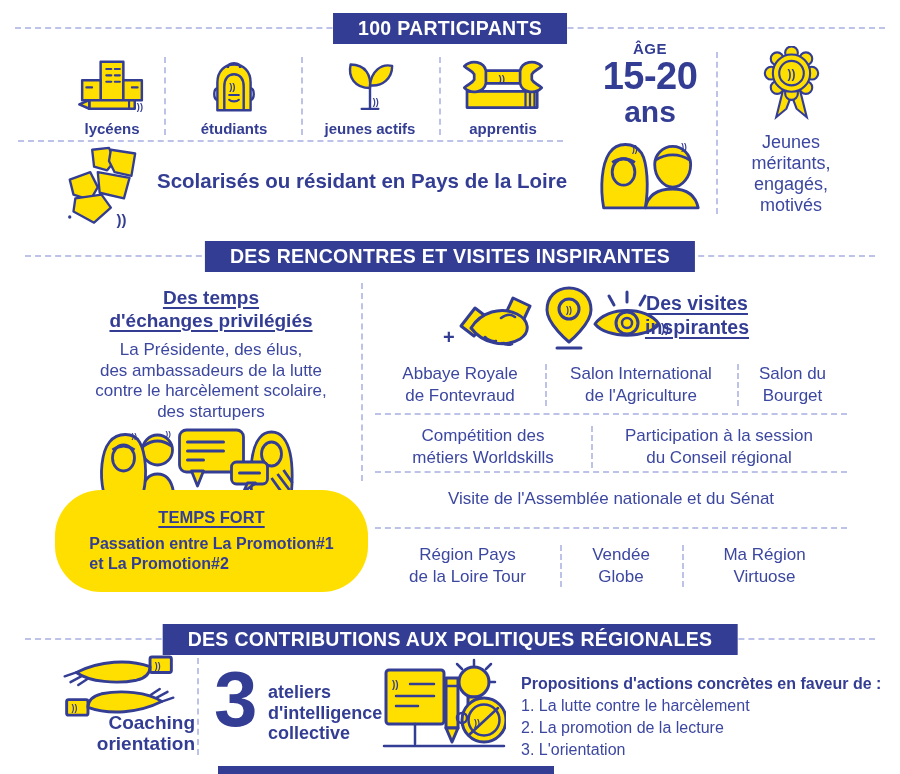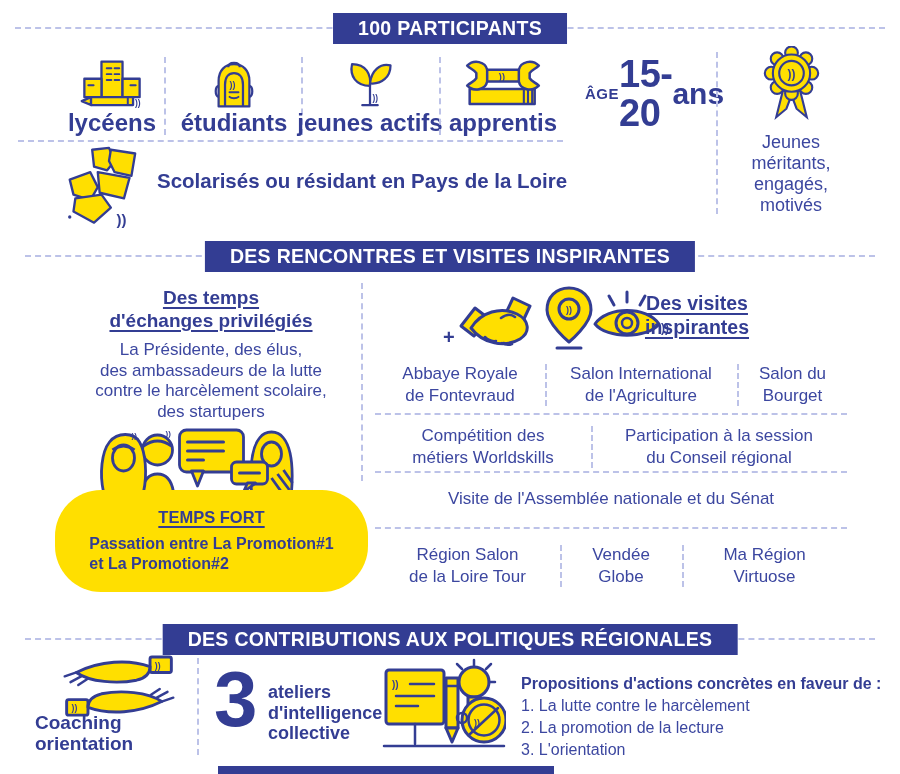--- a/index.html
+++ b/index.html
@@ -13,40 +13,40 @@
   #page{position:relative;width:900px;height:774px;background:#fff;overflow:hidden;color:var(--navy);}
   .abs{position:absolute}
   .banner{position:absolute;left:50%;transform:translateX(-50%);background:var(--navy);color:#fff;
     font-weight:700;font-size:19.5px;letter-spacing:.3px;padding:4px 25px;white-space:nowrap;z-index:2}
   .hdash{position:absolute;border-top:2px dashed var(--dash);z-index:1}
   .vdash{position:absolute;border-left:2px dashed var(--dash)}
   .pre{white-space:pre-line}
   .u{text-decoration:underline;text-underline-offset:3px;text-decoration-thickness:2px}
   .center{text-align:center}
   .cell{position:absolute;display:flex;flex-direction:column;align-items:center;justify-content:space-between;height:78px;top:59px}
-  .cell-label{font-weight:700;font-size:24px;color:var(--navy);white-space:nowrap}
+  .cell-label{font-weight:700;font-size:15px;color:var(--navy);white-space:nowrap}
   .bodytext{color:var(--text)}
   svg text{font-family:"Liberation Sans","DejaVu Sans",sans-serif;font-weight:700;fill:var(--navy)}
-  .agebox{position:absolute;left:585px;top:52px;width:130px;display:flex;flex-direction:row;align-items:center}
+  .agebox{position:absolute;left:585px;top:40px;width:130px;display:flex;flex-direction:column;align-items:center}
   .age-label{font-size:15px;font-weight:800;letter-spacing:.5px}
   .age-range{font-size:38px;font-weight:800;line-height:1.02;letter-spacing:-.5px}
   .age-unit{font-size:30px;font-weight:800;line-height:1.05}
   .meritbox{position:absolute;left:726px;top:46px;width:130px;display:flex;flex-direction:column;align-items:center}
   .merit-text{font-size:18px;line-height:21px;margin-top:8px;color:var(--text)}
   .residence{position:absolute;left:157px;top:169px;font-size:20.5px;font-weight:700;white-space:nowrap}
   .xheading{position:absolute;font-weight:700;font-size:19px;line-height:23px}
   .paragraph{position:absolute;font-size:17px;line-height:20.5px}
   .tfbox{position:absolute;left:55px;top:490px;width:313px;height:102px;background:var(--yellow);border-radius:46px;
     display:flex;flex-direction:column;align-items:center;justify-content:center;gap:7px}
   .tf-title{font-size:16.5px;font-weight:800}
   .tf-text{font-size:16px;font-weight:800;line-height:20px;text-align:left}
   .vrow{position:absolute;font-size:17px;line-height:21.5px;color:var(--text);text-align:center}
   .count{position:absolute;left:214px;top:660px;font-size:78px;font-weight:800;line-height:1}
   .ateliers{position:absolute;left:268px;top:682px;font-size:18px;font-weight:700;line-height:20.5px}
-  .coaching{position:absolute;left:35px;top:712px;width:160px;font-size:19px;font-weight:700;line-height:21px;text-align:left}
+  .coaching{position:absolute;left:35px;top:712px;width:160px;font-size:19px;font-weight:700;line-height:21px;text-align:right}
   .props-title{font-size:16px;font-weight:700;margin-bottom:2px}
   .props-item{font-size:16px;line-height:22px;color:var(--text)}
   .partial-banner{position:absolute;left:218px;top:766px;width:336px;height:8px;background:var(--navy)}
 </style>
 </head>
 <body>
 
 <div id="page">
 
   <div class="hdash" style="top:27px;left:15px;right:15px"></div>
@@ -262,21 +262,21 @@
   <div class="vdash" style="left:591px;top:426px;height:42px"></div>
   <div class="vrow pre" style="left:591px;top:425px;width:256px">Participation à la session
 du Conseil régional</div>
 
   <div class="hdash" style="top:471px;left:375px;width:472px"></div>
 
   <div class="vrow" style="left:375px;top:488px;width:472px">Visite de l'Assemblée nationale et du Sénat</div>
 
   <div class="hdash" style="top:527px;left:375px;width:472px"></div>
 
-  <div class="vrow pre" style="left:375px;top:544px;width:185px">Région Salon
+  <div class="vrow pre" style="left:375px;top:544px;width:185px">Région Pays
 de la Loire Tour</div>
   <div class="vdash" style="left:560px;top:545px;height:42px"></div>
   <div class="vrow pre" style="left:560px;top:544px;width:122px">Vendée
 Globe</div>
   <div class="vdash" style="left:682px;top:545px;height:42px"></div>
   <div class="vrow pre" style="left:682px;top:544px;width:165px">Ma Région
 Virtuose</div>
 
   <div class="hdash" style="top:638px;left:25px;right:25px"></div>
   <div class="banner" style="top:624px">DES CONTRIBUTIONS AUX POLITIQUES RÉGIONALES</div>

